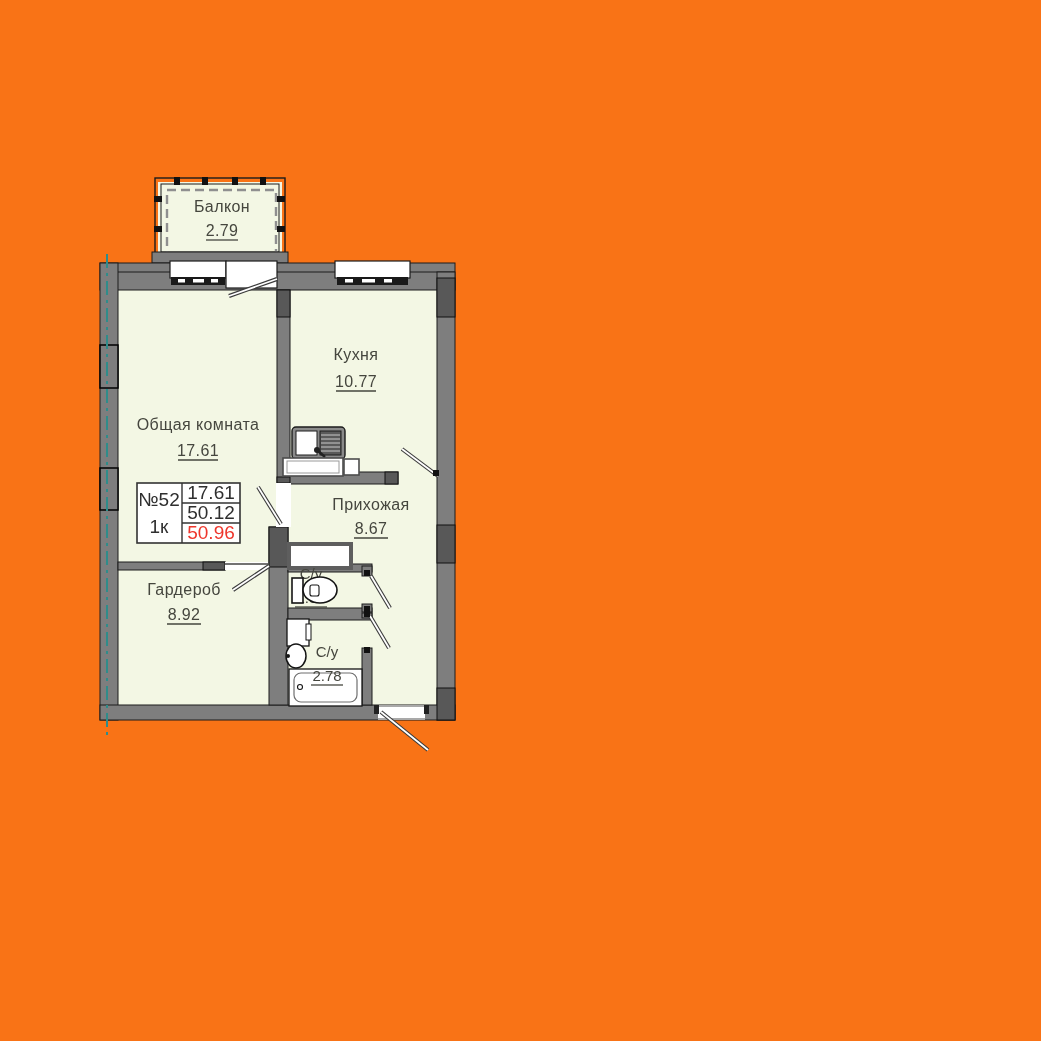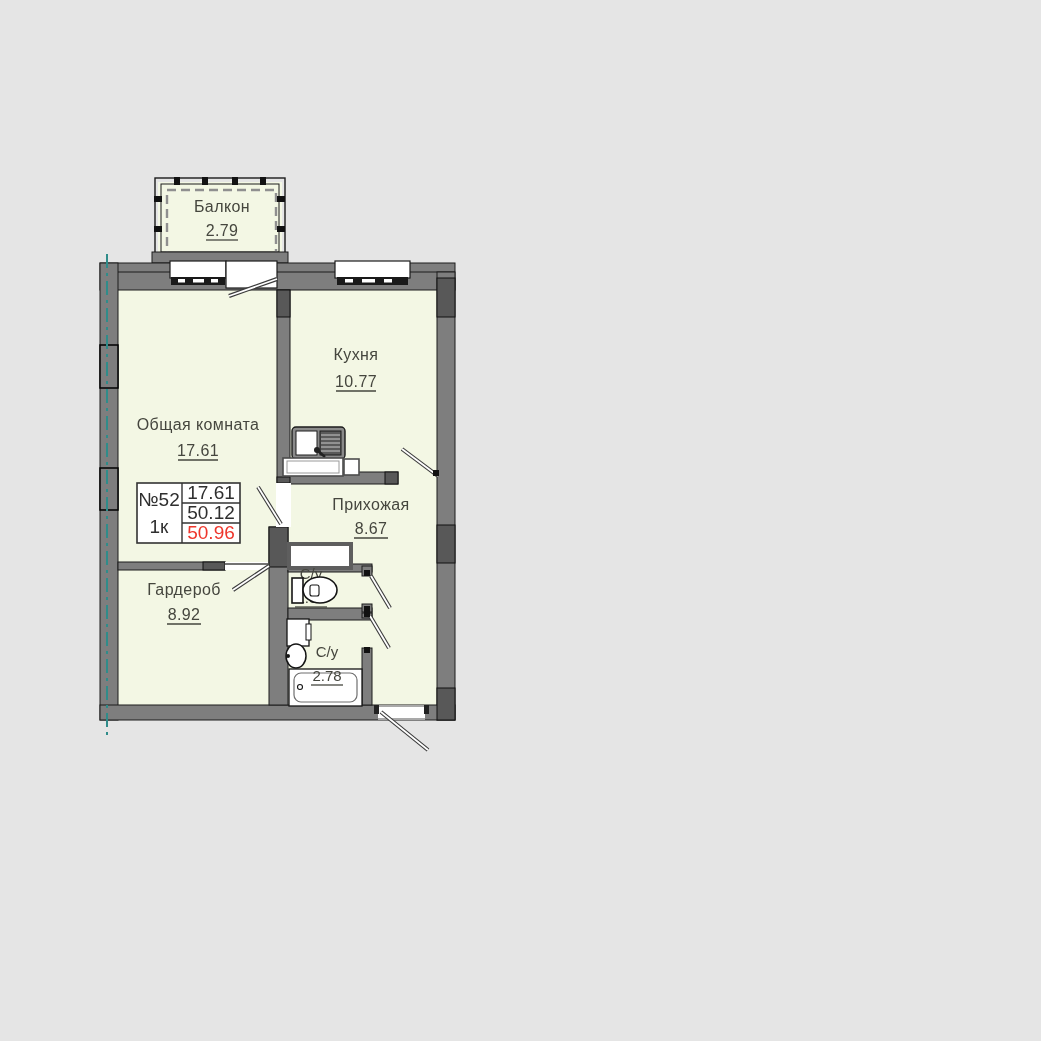--- a/index.html
+++ b/index.html
@@ -1,16 +1,16 @@
 <!DOCTYPE html>
 <html><head>
 <meta charset="utf-8">
 <style>
   html,body{margin:0;padding:0;background:#ffffff;}
-  .stage{position:relative;width:1041px;height:1041px;background:#e5e5e5;overflow:hidden;
+  .stage{position:relative;width:1041px;height:1041px;background:#f97316;overflow:hidden;
          font-family:"Liberation Sans", sans-serif;}
   svg text{font-family:"Liberation Sans", sans-serif;}
   .room-label{font-size:16px;fill:#45463e;letter-spacing:0.4px;}
   .room-area{font-size:16px;fill:#45463e;letter-spacing:0.4px;}
   .wc-label{font-size:15px;fill:#45463e;}
   .tbl-num{font-size:19px;fill:#2f2f2f;}
   .tbl-id{font-size:19px;fill:#2f2f2f;}
   .tbl-red{font-size:19px;}
   .wall{fill:#7e7e7e;stroke:#1c1c1c;stroke-width:1;}
   .wall-dark{fill:#585858;stroke:#111;stroke-width:1;}

